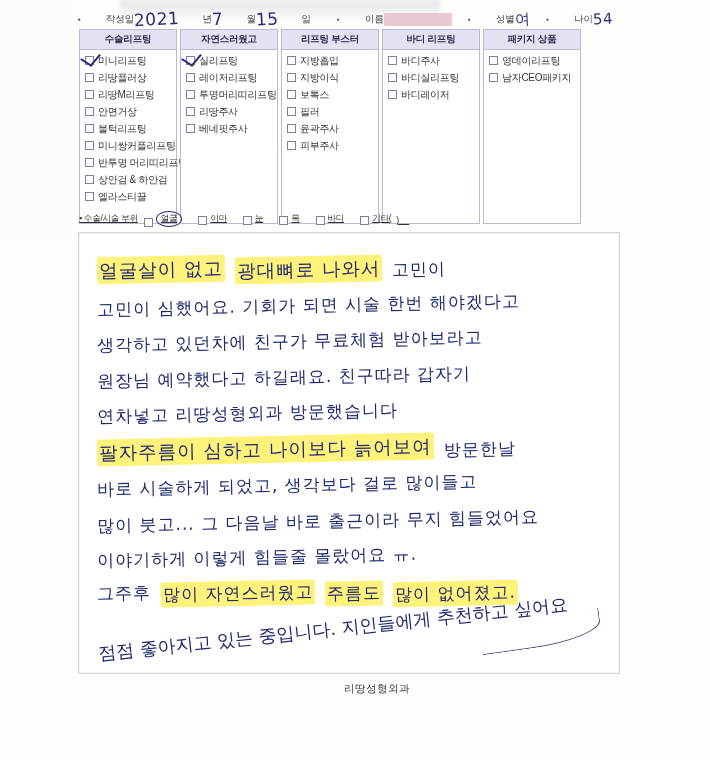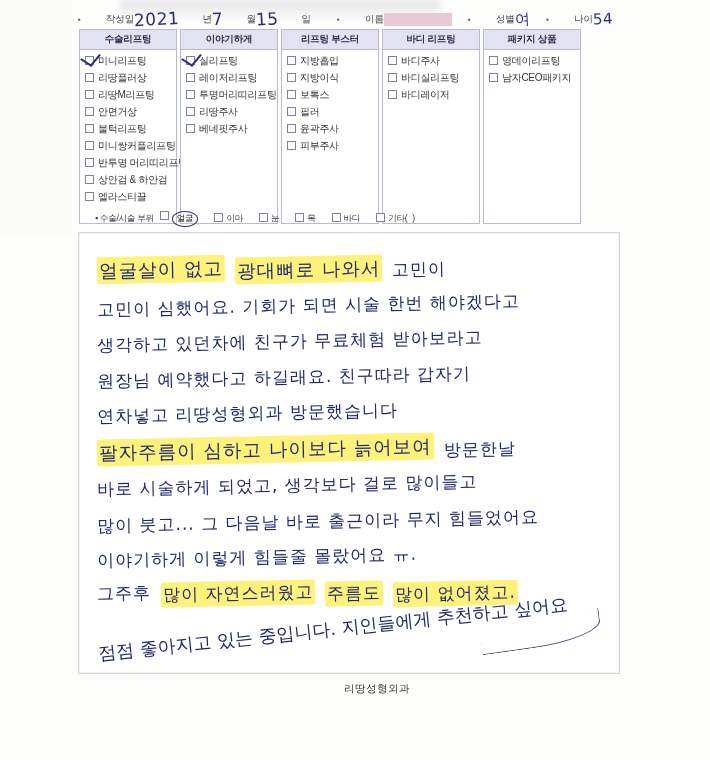--- a/index.html
+++ b/index.html
@@ -115,38 +115,39 @@
     left: -2px; top: -7px;
     width: 11px; height: 13px;
     border-right: 2px solid #2a2f7a;
     border-bottom: 2px solid #2a2f7a;
     transform: rotate(32deg) skewX(-8deg);
   }
 
   
   .region-row {
     position: absolute;
-    left: 95px; top: 208px;
+    left: 79px; top: 208px;
     width: 505px;
     height: 20px;
     display: flex;
     align-items: center;
     font-size: 8.6px;
     color: #333;
     letter-spacing: -0.3px;
     border-top: 1px solid transparent;
+    text-decoration: underline;
   }
   .region-row .lead {
     font-size: 8.6px;
     margin-right: 6px;
     white-space: nowrap;
   }
   .region-item {
     display: flex;
-    align-items: flex-start;
+    align-items: flex-end;
     gap: 3px;
     margin-right: 16px;
     white-space: nowrap;
     position: relative;
   }
   .circled {
     border: 1px solid #2a2f7a;
     border-radius: 50%;
     padding: 1px 4px;
     color: #222;
@@ -304,21 +305,21 @@
             <span>상안검 &amp; 하안검</span>
           </div>
         <div class="opt">
             <span class="box"></span>
             <span>엘라스티끌</span>
           </div>
       </div>
     </div>
 
     <div class="col">
-      <div class="col-head">이야기하게</div>
+      <div class="col-head">자연스러웠고</div>
       <div class="col-body">
         <div class="opt">
             <span class="box checked"></span>
             <span>실리프팅</span>
           </div>
         <div class="opt">
             <span class="box"></span>
             <span>레이저리프팅</span>
           </div>
         <div class="opt">

